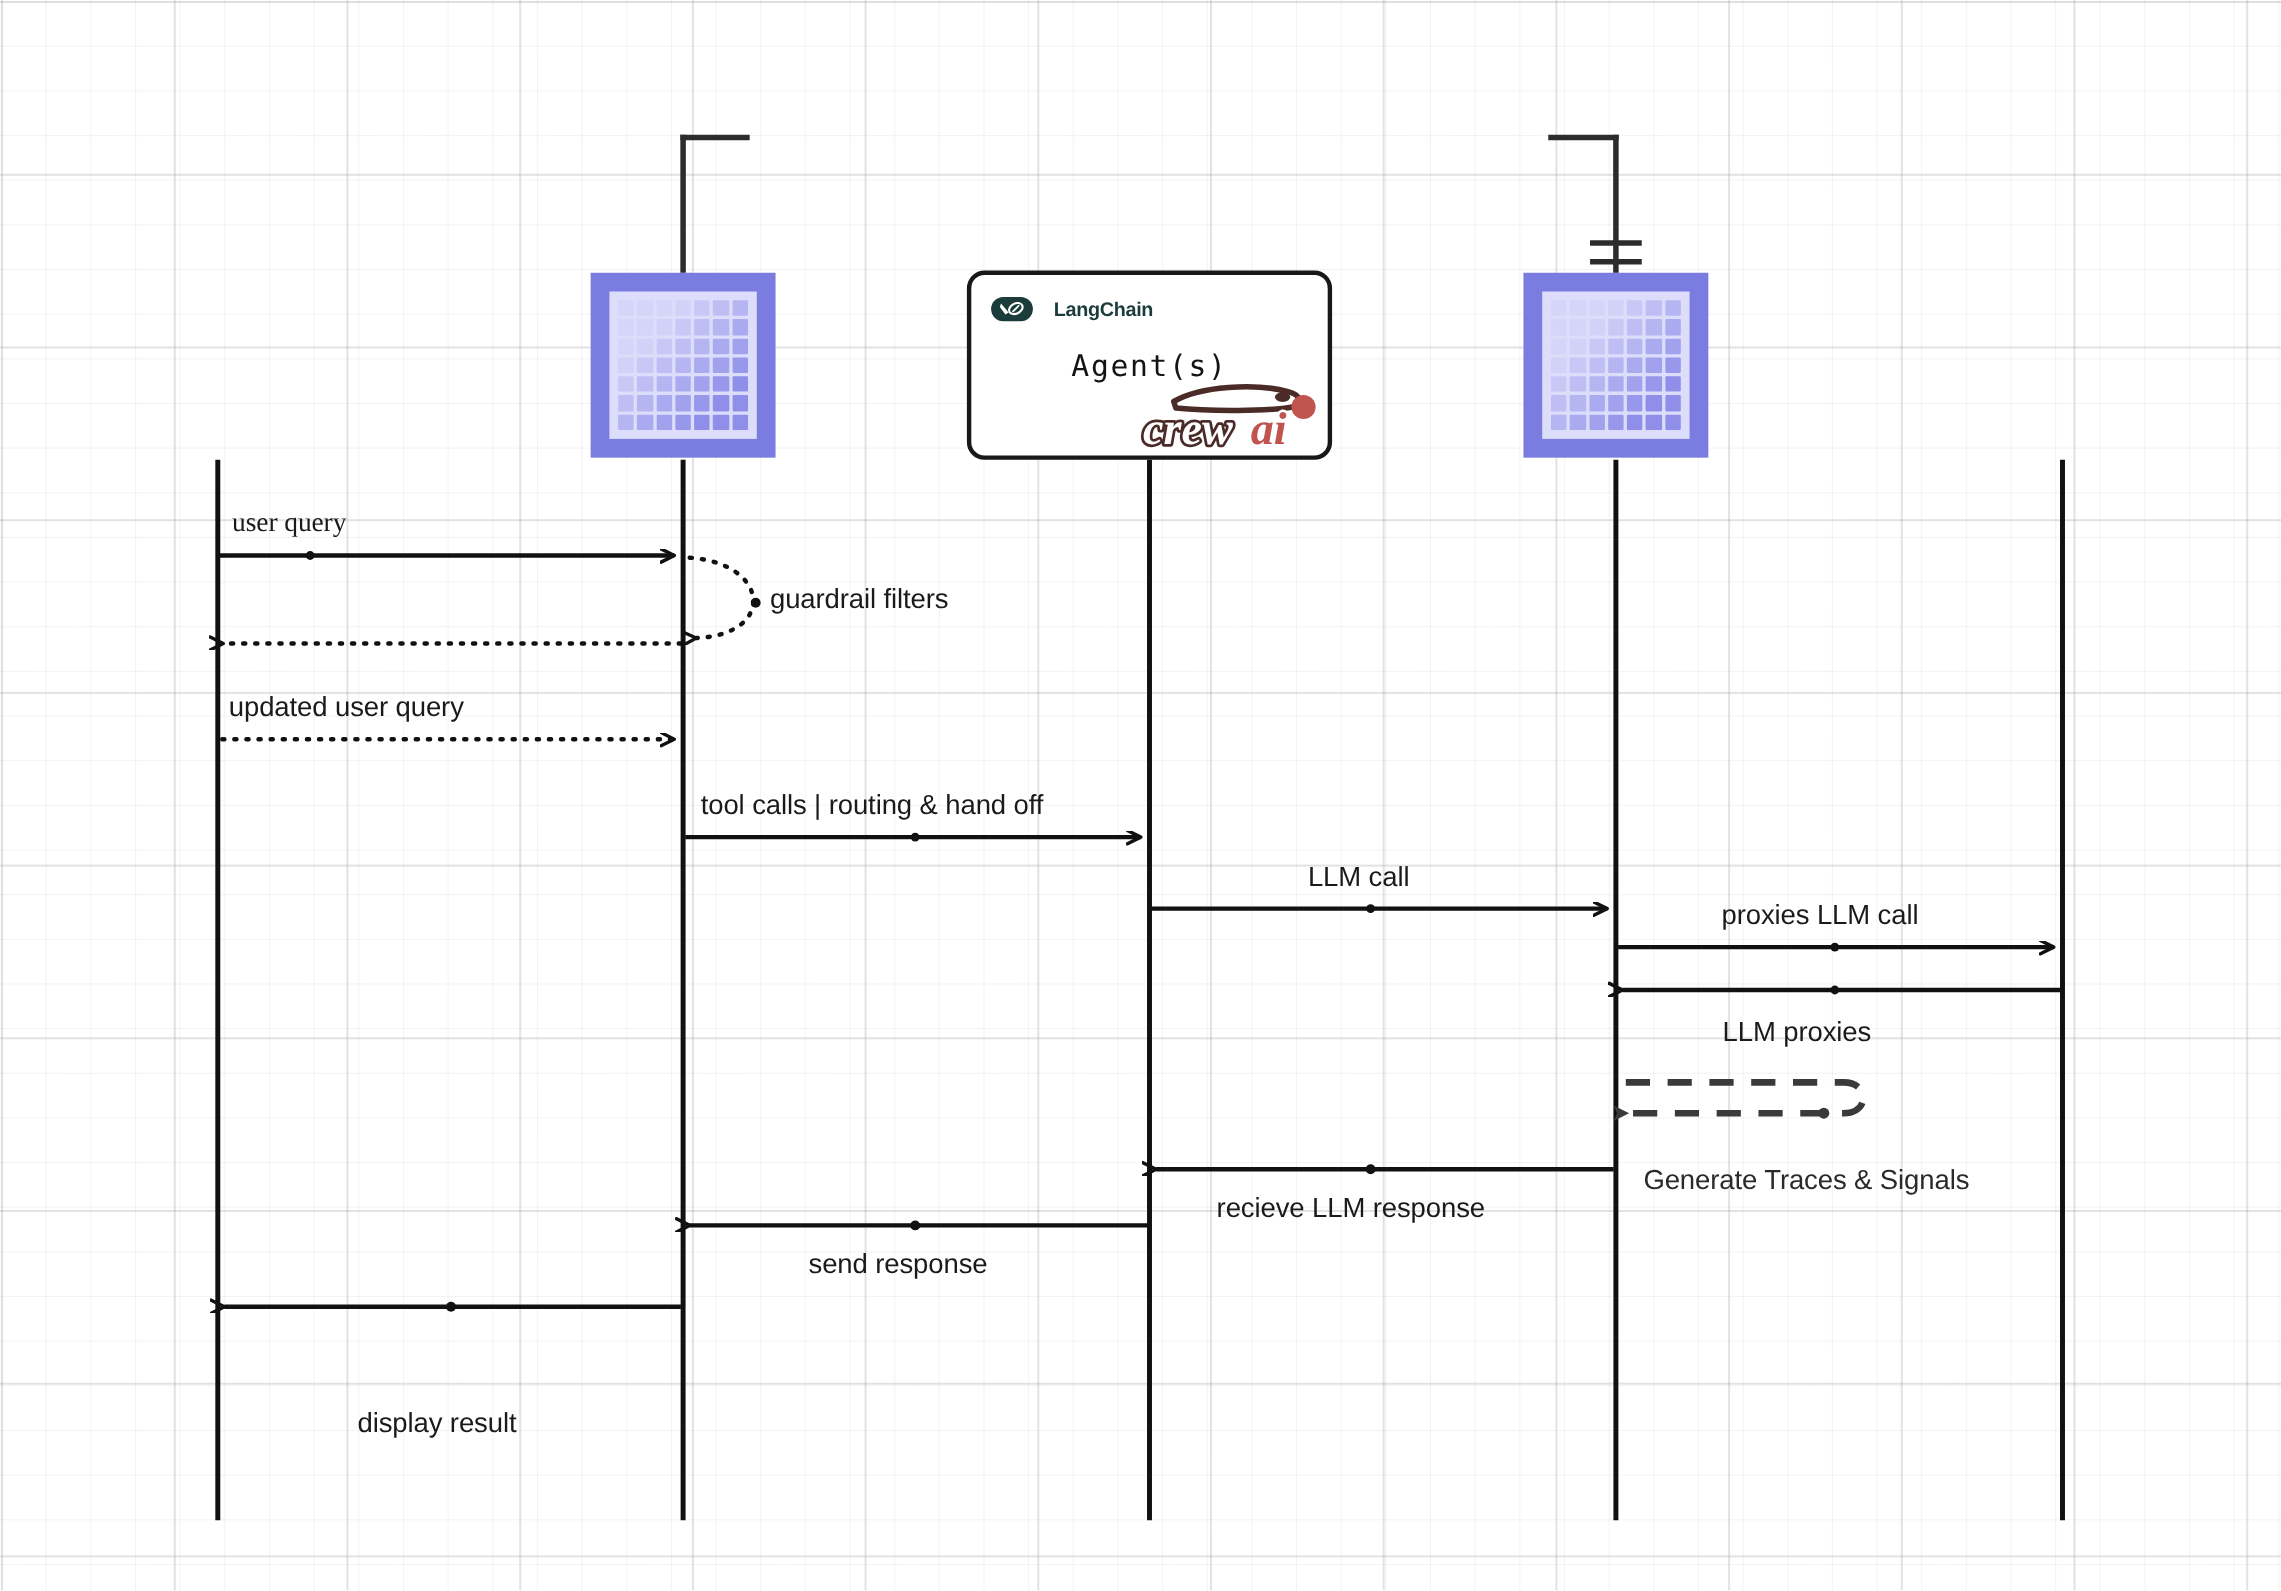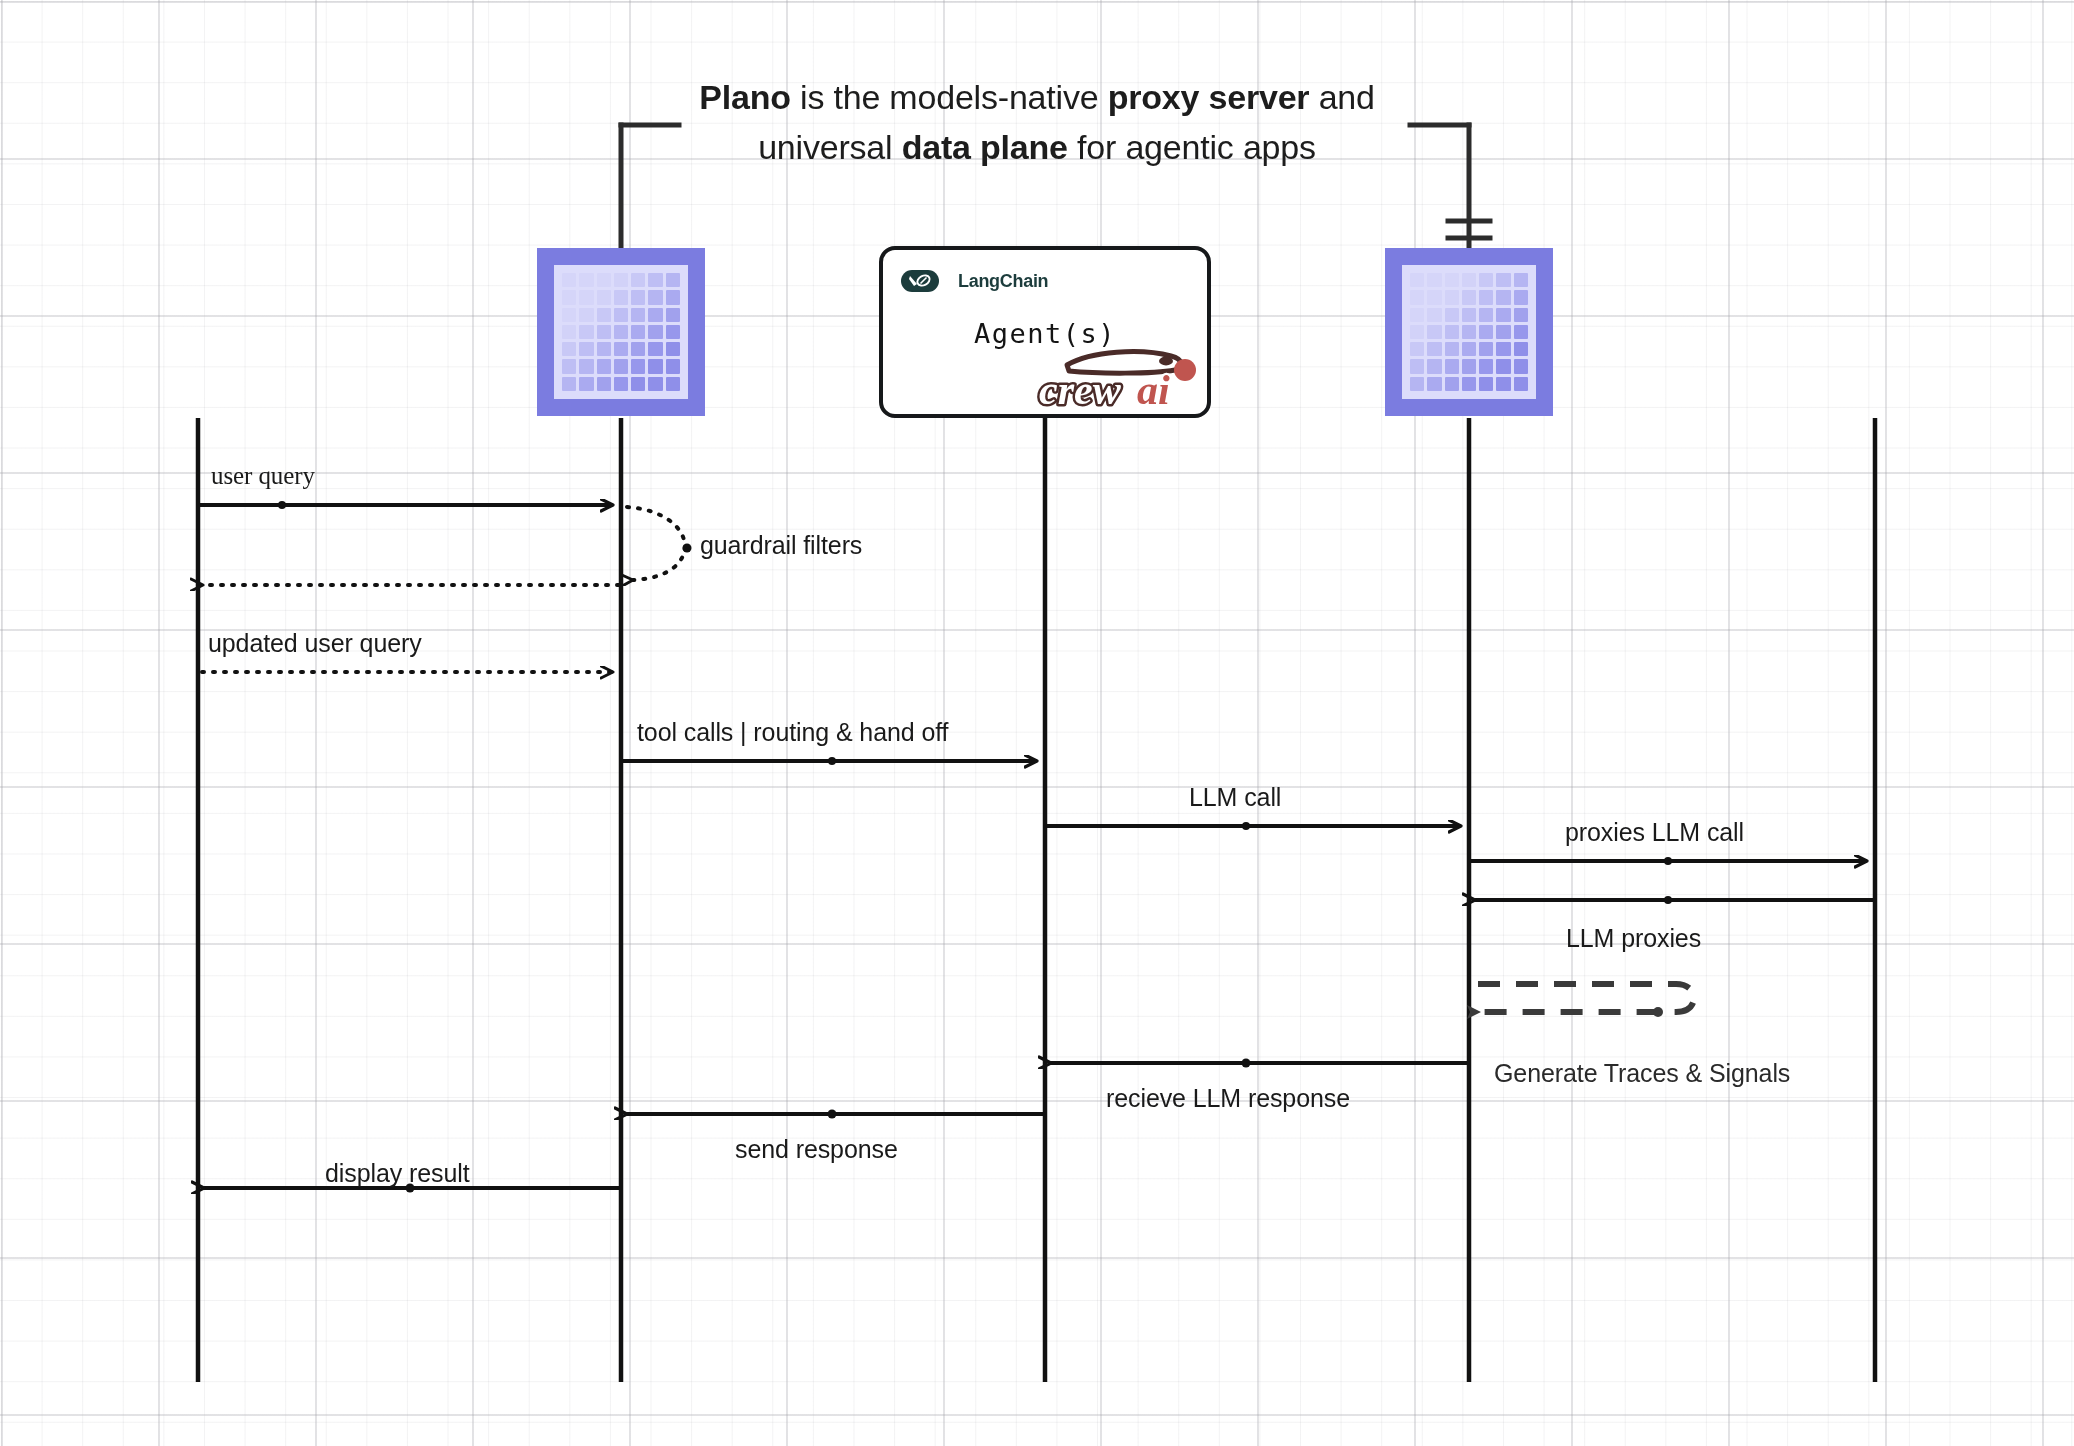--- a/index.html
+++ b/index.html
@@ -139,28 +139,20 @@
     white-space: nowrap;
     letter-spacing: -0.1px;
   }
   .mlabel.gray { color: #2a2a2a; margin-top: 32px; }
 </style>
 </head>
 <body>
 
 <div id="canvas">
 
-  <div class="title">
-    <span class="l1">
-      <b>Plano</b> is the models-native <b>proxy server</b> and
-    </span>
-    <span class="l2">
-      universal <b>data plane</b> for agentic apps
-    </span>
-  </div>
 
   <svg id="art" viewBox="0 0 2074 1446">
     <defs>
       <marker id="ah" markerWidth="16" markerHeight="16" refX="13" refY="6" orient="auto" markerUnits="userSpaceOnUse">
         <path d="M1,0 L13,6 L1,12" fill="none" stroke="#111111" stroke-width="3.2" stroke-linecap="round" stroke-linejoin="round"></path>
       </marker>
       <marker id="ah-l" markerWidth="16" markerHeight="16" refX="3" refY="6" orient="auto" markerUnits="userSpaceOnUse">
         <path d="M15,0 L3,6 L15,12" fill="none" stroke="#111111" stroke-width="3.2" stroke-linecap="round" stroke-linejoin="round"></path>
       </marker>
       <marker id="ah-dot" markerWidth="16" markerHeight="16" refX="13" refY="6" orient="auto" markerUnits="userSpaceOnUse">
@@ -406,15 +398,15 @@
   <div class="mlabel" style="left:1565px; top:818px;">proxies LLM call</div>
 
   <div class="mlabel" style="left:1566px; top:924px;">LLM proxies</div>
 
   <div class="mlabel gray" style="left:1494px; top:1027px;">Generate Traces &amp; Signals</div>
 
   <div class="mlabel" style="left:1106px; top:1084px;">recieve LLM response</div>
 
   <div class="mlabel" style="left:735px;  top:1135px;">send response</div>
 
-  <div class="mlabel" style="left:325px;  top:1159px;">display result</div>
+  <div class="mlabel" style="left:325px;  top:1280px;">display result</div>
 
 </div>
 
 </body></html>

